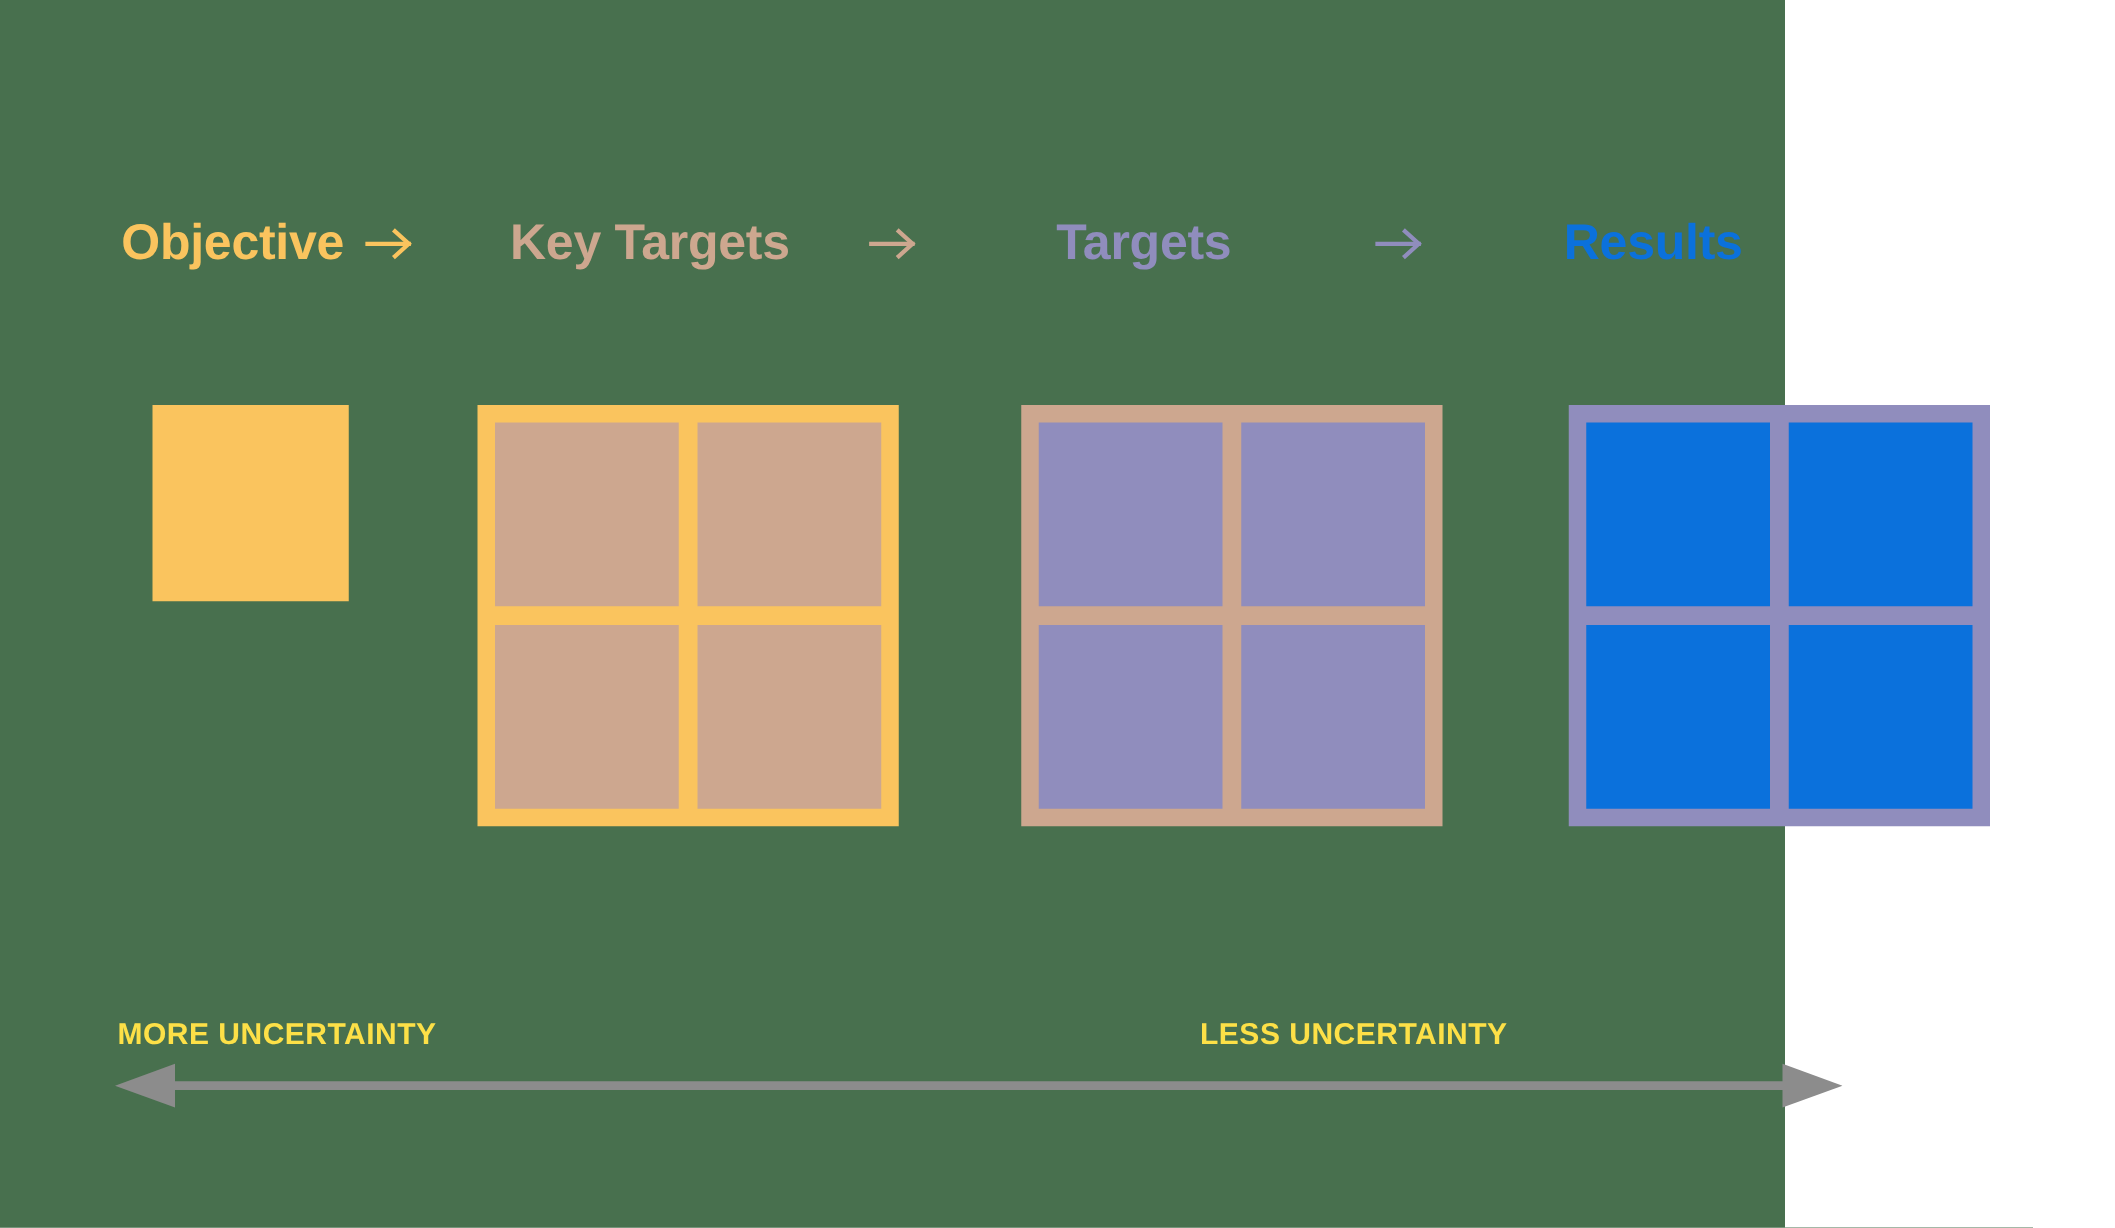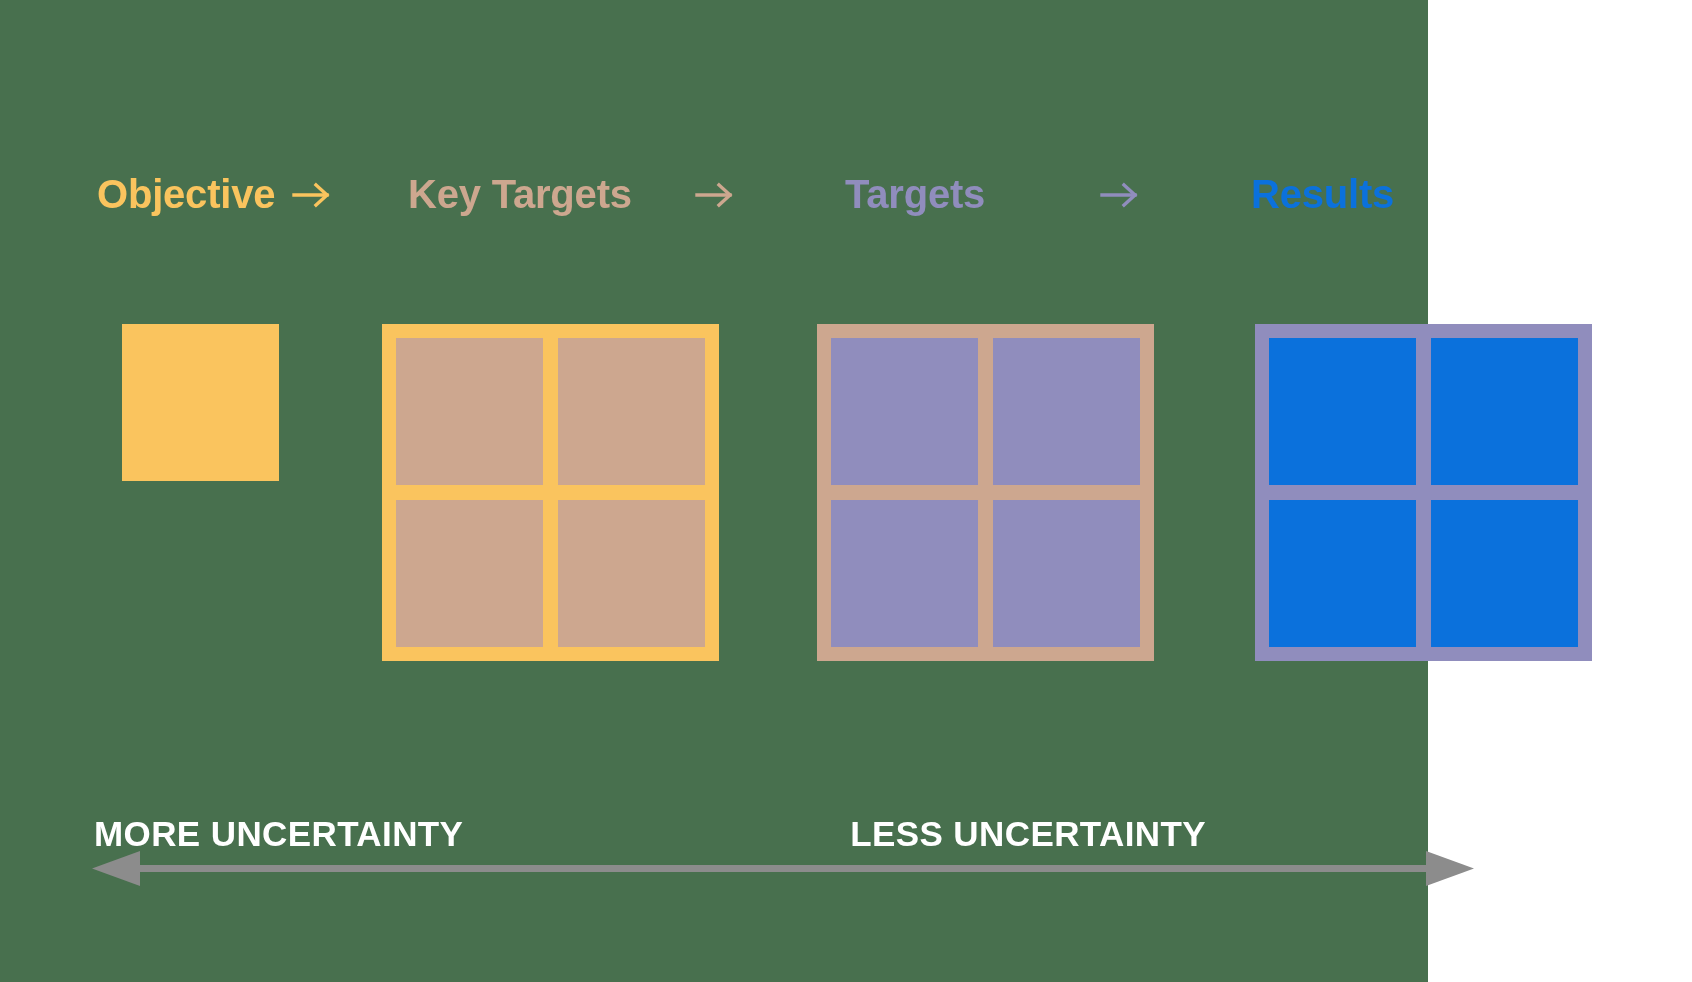--- a/index.html
+++ b/index.html
@@ -78,24 +78,24 @@
 
   .cell { width: 100%; height: 100%; }
   .g1 .cell { background: #cda78f; }
   .g2 .cell { background: #908dbd; }
   .g3 .cell { background: #0b71dc; }
 
   
   .scale-label {
     position: absolute;
     top: 814px;
-    font-size: 35px;
+    font-size: 24px;
     font-weight: 700;
     letter-spacing: 0.4px;
-    color: #ffffff;
+    color: #fde047;
     white-space: nowrap;
   }
   .scale-label.left  { left: 94px; }
   .scale-label.right { right: 222px; }
 
   .scale-arrow {
     position: absolute;
     left: 92px;
     top: 848px;
     width: 1382px;

